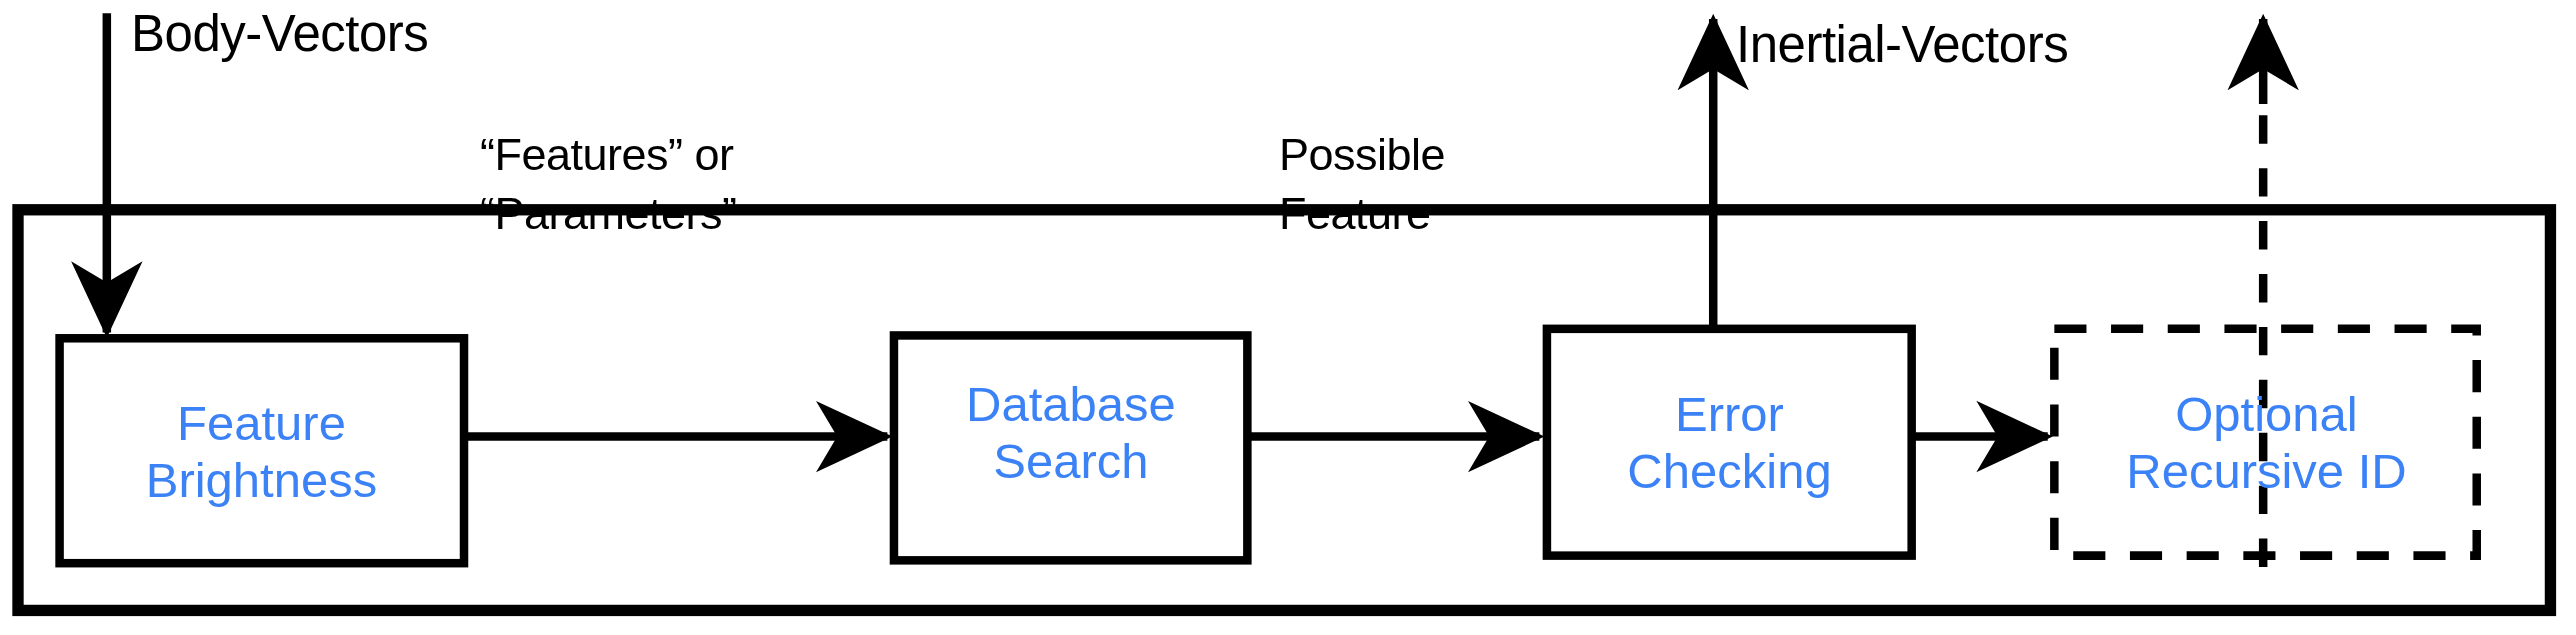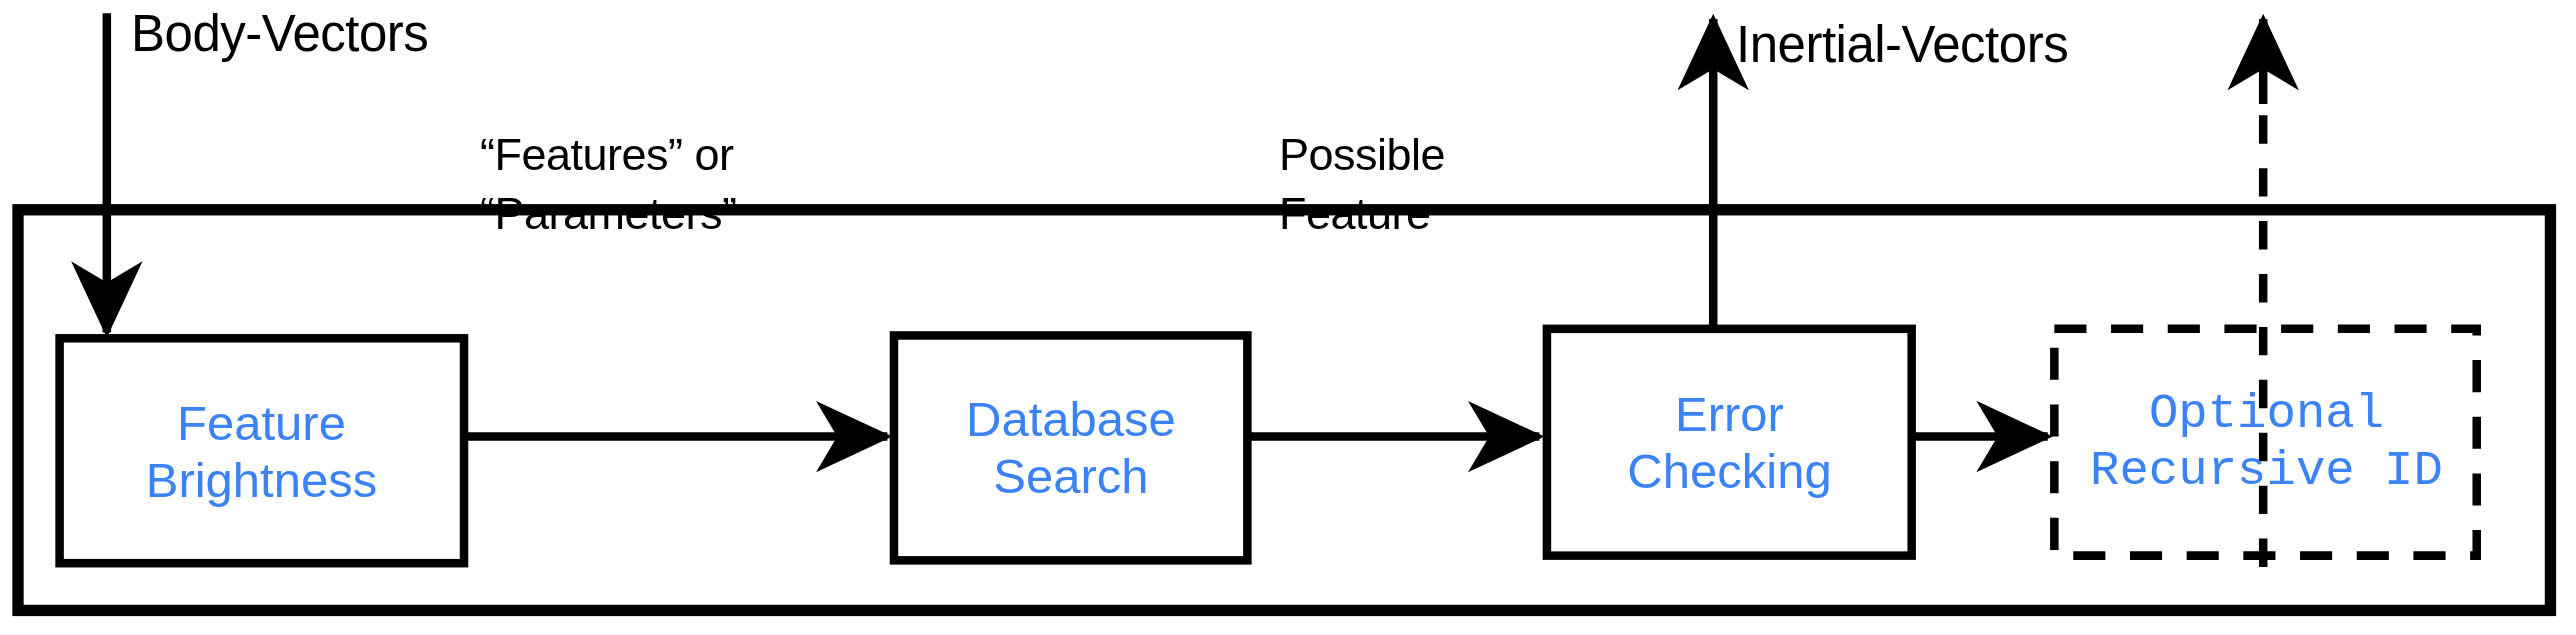--- a/index.html
+++ b/index.html
@@ -101,29 +101,29 @@
   <div class="dtext lbl-edge" style="left:480px; top:191px;">“Parameters”</div>
 
   <div class="dtext lbl-edge" style="left:1279px; top:132px;text-align:center;">Possible</div>
   <div class="dtext lbl-edge" style="left:1279px; top:191px;">Feature</div>
 
   <div class="boxtext" style="left:59px; top:339px; width:405px; height:225px;">
     <div class="box-label">Feature</div>
     <div class="box-label">Brightness</div>
   </div>
 
-  <div class="boxtext" style="left:894px; top:335px; width:354px; height:225px;">
+  <div class="boxtext" style="left:894px; top:320px; width:354px; height:225px;">
     <div class="box-label">Database</div>
     <div class="box-label">Search</div>
   </div>
 
   <div class="boxtext" style="left:1547px; top:329px; width:365px; height:227px;align-items:flex-end;">
     <div class="box-label">Error</div>
     <div class="box-label">Checking</div>
   </div>
 
-  <div class="boxtext" style="left:2055px; top:329px; width:423px; height:227px;font-family:Liberation Mono, monospace;">
+  <div class="boxtext" style="left:2055px; top:329px; width:423px; height:227px;">
     <div class="box-label">Optional</div>
     <div class="box-label">Recursive ID</div>
   </div>
 
 </div>
 
 
 </body></html>

